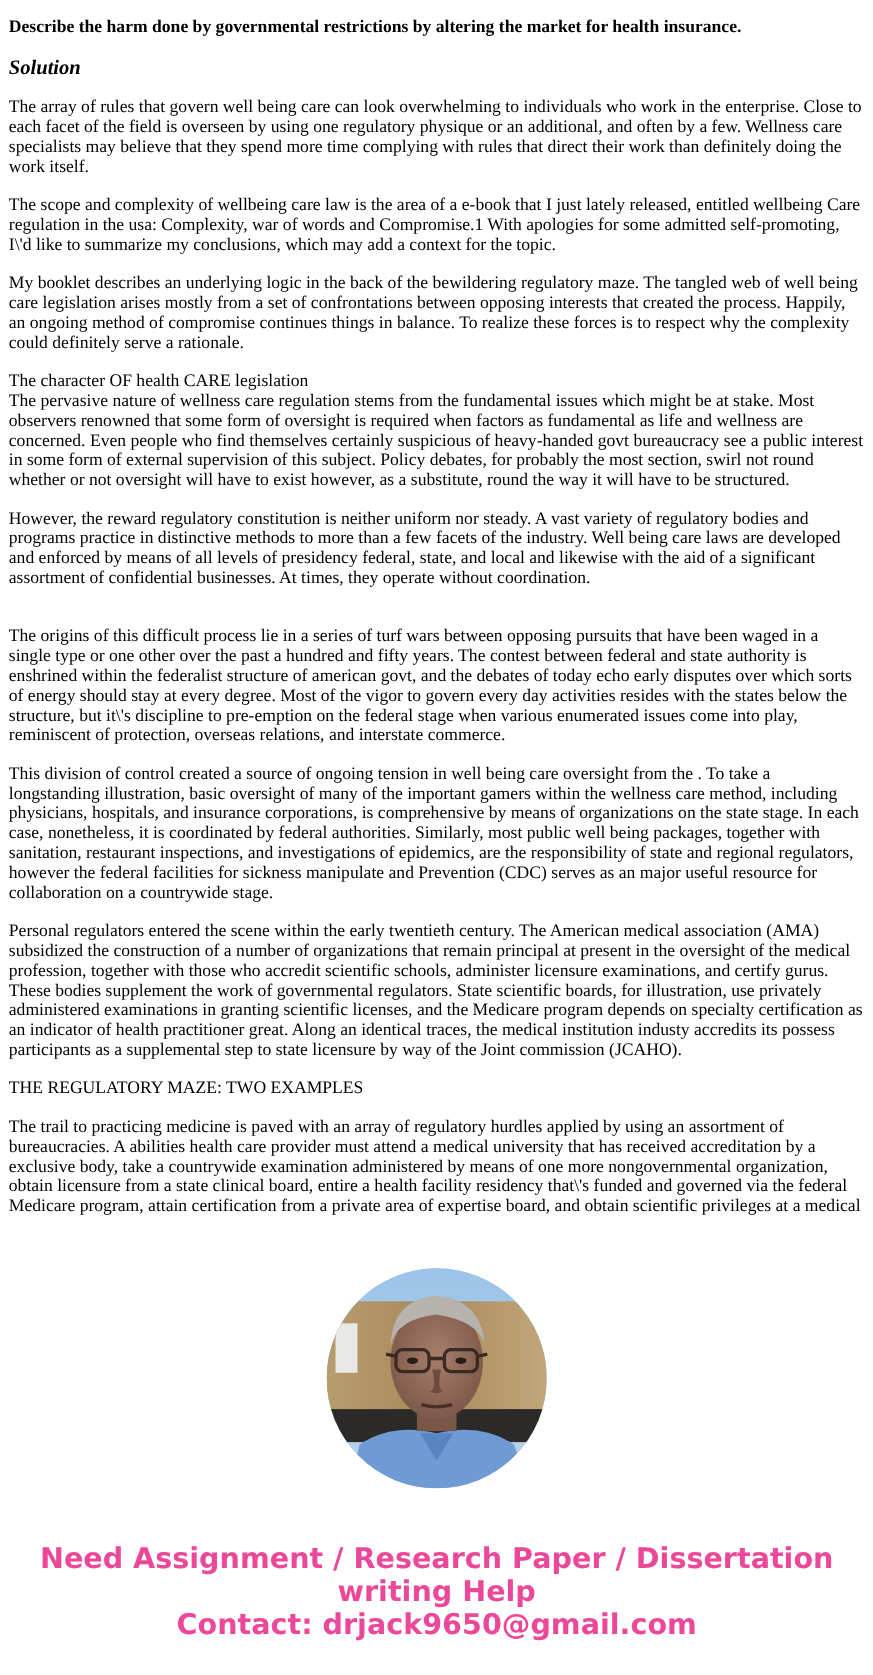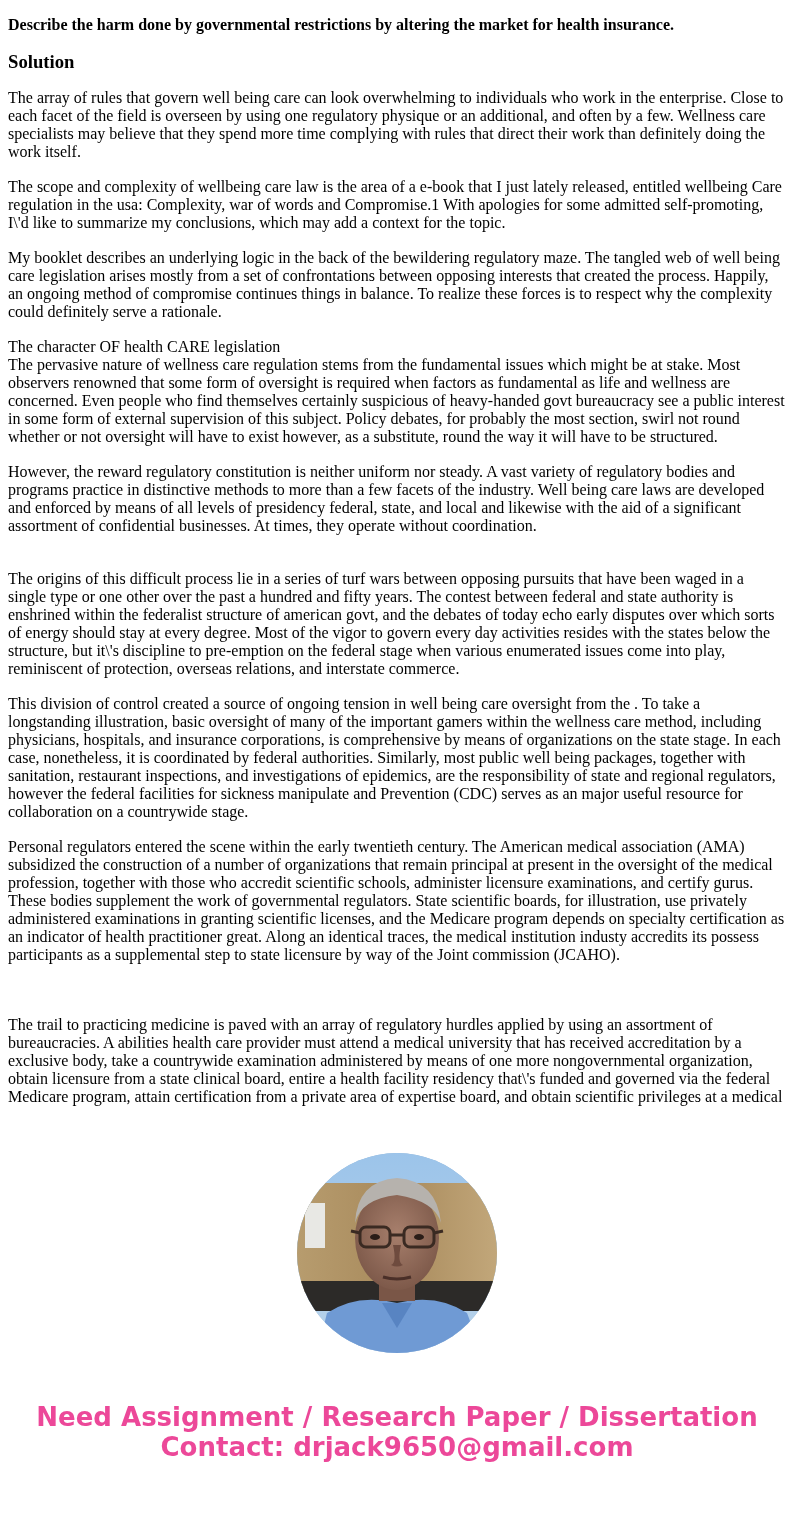--- a/index.html
+++ b/index.html
@@ -25,20 +25,21 @@
       margin: 16px 0 0 0;
       font-weight: bold;
       font-size: 16px;
       line-height: 18px;
     }
     .solution-heading {
       margin: 17px 0 0 0;
       font-weight: bold;
       font-size: 18.7px;
       line-height: 22px;
+      font-style: italic;
     }
     .para {
       margin: 17px 0 0 0;
     }
     .para.first { margin-top: 16px; }
     .avatar {
       position: absolute;
       left: 297px;
       top: 1153px;
       width: 200px;
@@ -87,21 +88,21 @@
     <br>
     <span>The origins of this difficult process lie in a series of turf wars between opposing pursuits that have been waged in a single type or one other over the past a hundred and fifty years. The contest between federal and state authority is enshrined within the federalist structure of american govt, and the debates of today echo early disputes over which sorts of energy should stay at every degree. Most of the vigor to govern every day activities resides with the states below the structure, but it\'s discipline to pre-emption on the federal stage when various enumerated issues come into play, reminiscent of protection, overseas relations, and interstate commerce.</span>
   </p>
   <p class="para">
     <span>This division of control created a source of ongoing tension in well being care oversight from the . To take a longstanding illustration, basic oversight of many of the important gamers within the wellness care method, including physicians, hospitals, and insurance corporations, is comprehensive by means of organizations on the state stage. In each case, nonetheless, it is coordinated by federal authorities. Similarly, most public well being packages, together with sanitation, restaurant inspections, and investigations of epidemics, are the responsibility of state and regional regulators, however the federal facilities for sickness manipulate and Prevention (CDC) serves as an major useful resource for collaboration on a countrywide stage.</span>
   </p>
   <p class="para">
     <span>Personal regulators entered the scene within the early twentieth century. The American medical association (AMA) subsidized the construction of a number of organizations that remain principal at present in the oversight of the medical profession, together with those who accredit scientific schools, administer licensure examinations, and certify gurus. These bodies supplement the work of governmental regulators. State scientific boards, for illustration, use privately administered examinations in granting scientific licenses, and the Medicare program depends on specialty certification as an indicator of health practitioner great. Along an identical traces, the medical institution industy accredits its possess participants as a supplemental step to state licensure by way of the Joint commission (JCAHO).</span>
   </p>
   <p class="para">
-    <br>
+    <span>THE REGULATORY MAZE: TWO EXAMPLES</span><br>
   </p>
   <p class="para">
     <span>The trail to practicing medicine is paved with an array of regulatory hurdles applied by using an assortment of bureaucracies. A abilities health care provider must attend a medical university that has received accreditation by a exclusive body, take a countrywide examination administered by means of one more nongovernmental organization, obtain licensure from a state clinical board, entire a health facility residency that\'s funded and governed via the federal Medicare program, attain certification from a private area of expertise board, and obtain scientific privileges at a medical</span>
   </p>
 </div>
 
 <div class="avatar">
   <svg width="200" height="200" viewBox="0 0 200 200">
     <defs>
       <linearGradient id="sky" x1="0" y1="0" x2="0" y2="1">
@@ -136,14 +137,15 @@
     </g>
     <ellipse cx="78" cy="84" rx="5" ry="3" fill="#2a1d18"></ellipse>
     <ellipse cx="122" cy="84" rx="5" ry="3" fill="#2a1d18"></ellipse>
     <path d="M96 92 Q100 110 94 112 Q100 115 106 112 Q100 110 104 92" fill="#6e4b3e"></path>
     <path d="M86 124 Q100 128 114 124" stroke="#4a2f28" stroke-width="3" fill="none"></path>
   </svg>
 </div>
 
 <div class="footer">
   <div>Need Assignment / Research Paper / Dissertation</div>
+  <div>writing Help</div>
   <div>Contact: drjack9650@gmail.com</div>
 </div>
 
 </body></html>

